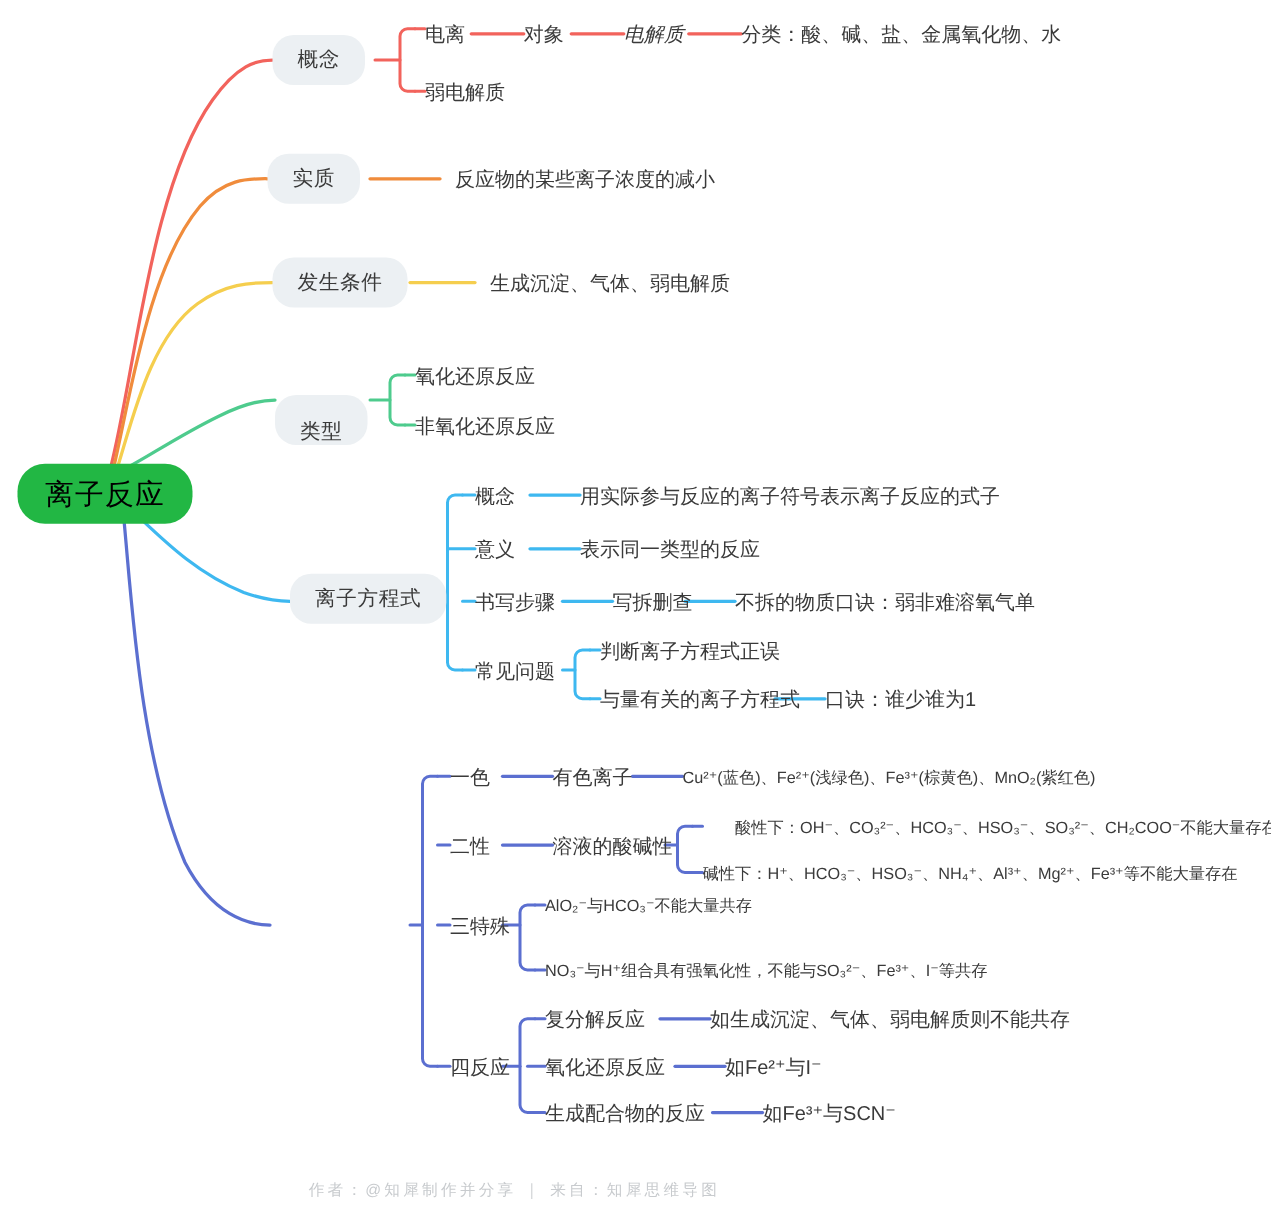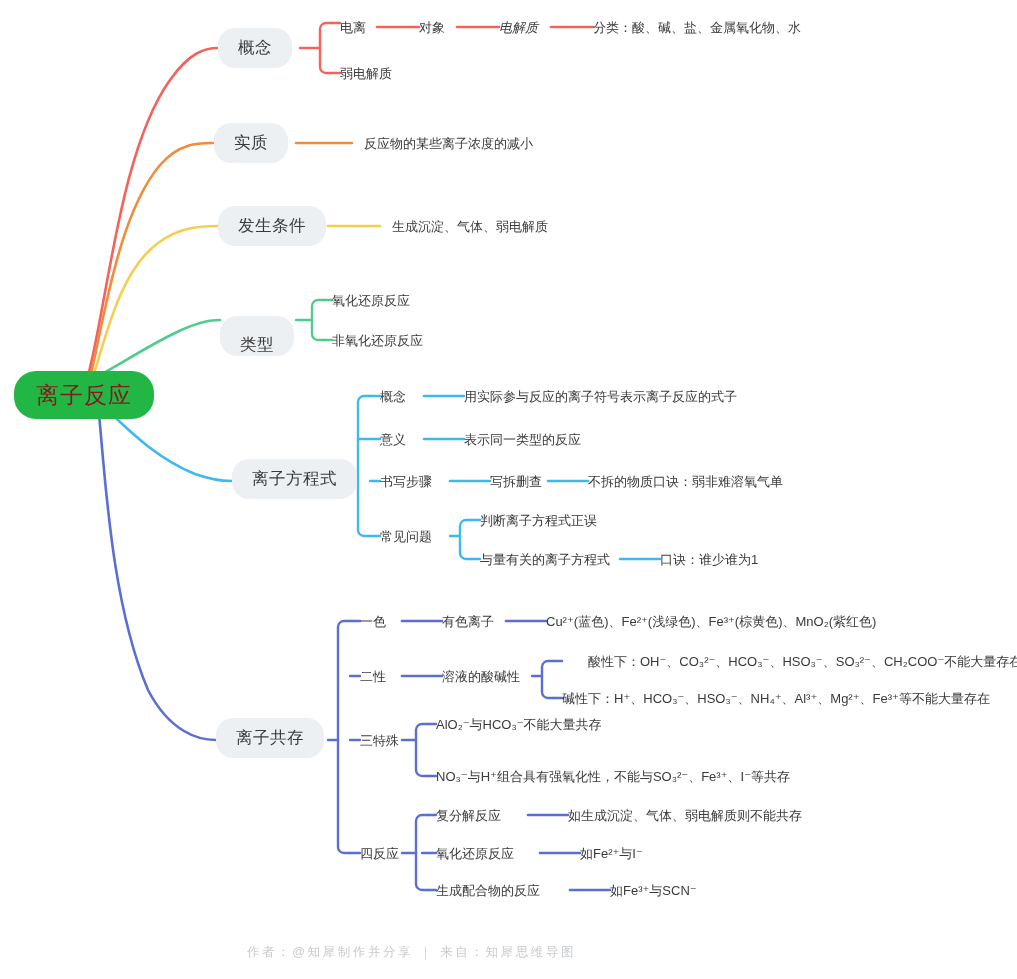--- a/index.html
+++ b/index.html
@@ -29,42 +29,42 @@
     position: absolute;
     box-sizing: border-box;
     display: flex;
     align-items: center;
     justify-content: center;
     white-space: nowrap;
   }
   
   .root {
     background: #22B744;
-    color: #7f1d1d;
+    color: #000000;
     border-radius: 22px;
     font-size: 23px;
     letter-spacing: 1px;
     padding: 0 22px;
     height: 48px;
   }
   
   .topic {
     background: #ECF0F3;
     color: #3A3A3A;
     border-radius: 17px;
     font-size: 16.5px;
     height: 40px;
     padding: 0 20px;
     letter-spacing: 0.5px;
   }
   
   .leaf {
     position: absolute;
     color: #3A3A3A;
-    font-size: 13px;
+    font-size: 16px;
     white-space: nowrap;
     line-height: 1;
   }
   .leaf.sm {
     font-size: 13px;
   }
   .footer {
     position: absolute;
     left: 0;
     width: 823px;
@@ -174,23 +174,20 @@
   </div>
 
   <div class="node topic" style="left:220px; top:316px;align-items:flex-end;">
     <span>类型</span>
   </div>
 
   <div class="node topic" style="left:232px; top:459px;">
     <span>离子方程式</span>
   </div>
 
-  <div class="node topic" style="left:216px; top:718px;">
-    <span>离子共存</span>
-  </div>
 
   <div class="leaf" style="left:340px; top:21px;">电离</div>
   <div class="leaf" style="left:419px; top:21px;">对象</div>
   <div class="leaf" style="left:499px; top:21px;font-style:italic;">电解质</div>
   <div class="leaf" style="left:593px; top:21px;">分类：酸、碱、盐、金属氧化物、水</div>
   <div class="leaf" style="left:340px; top:67px;">弱电解质</div>
 
   <div class="leaf" style="left:364px; top:137px;">反应物的某些离子浓度的减小</div>
 
   <div class="leaf" style="left:392px; top:220px;">生成沉淀、气体、弱电解质</div>

